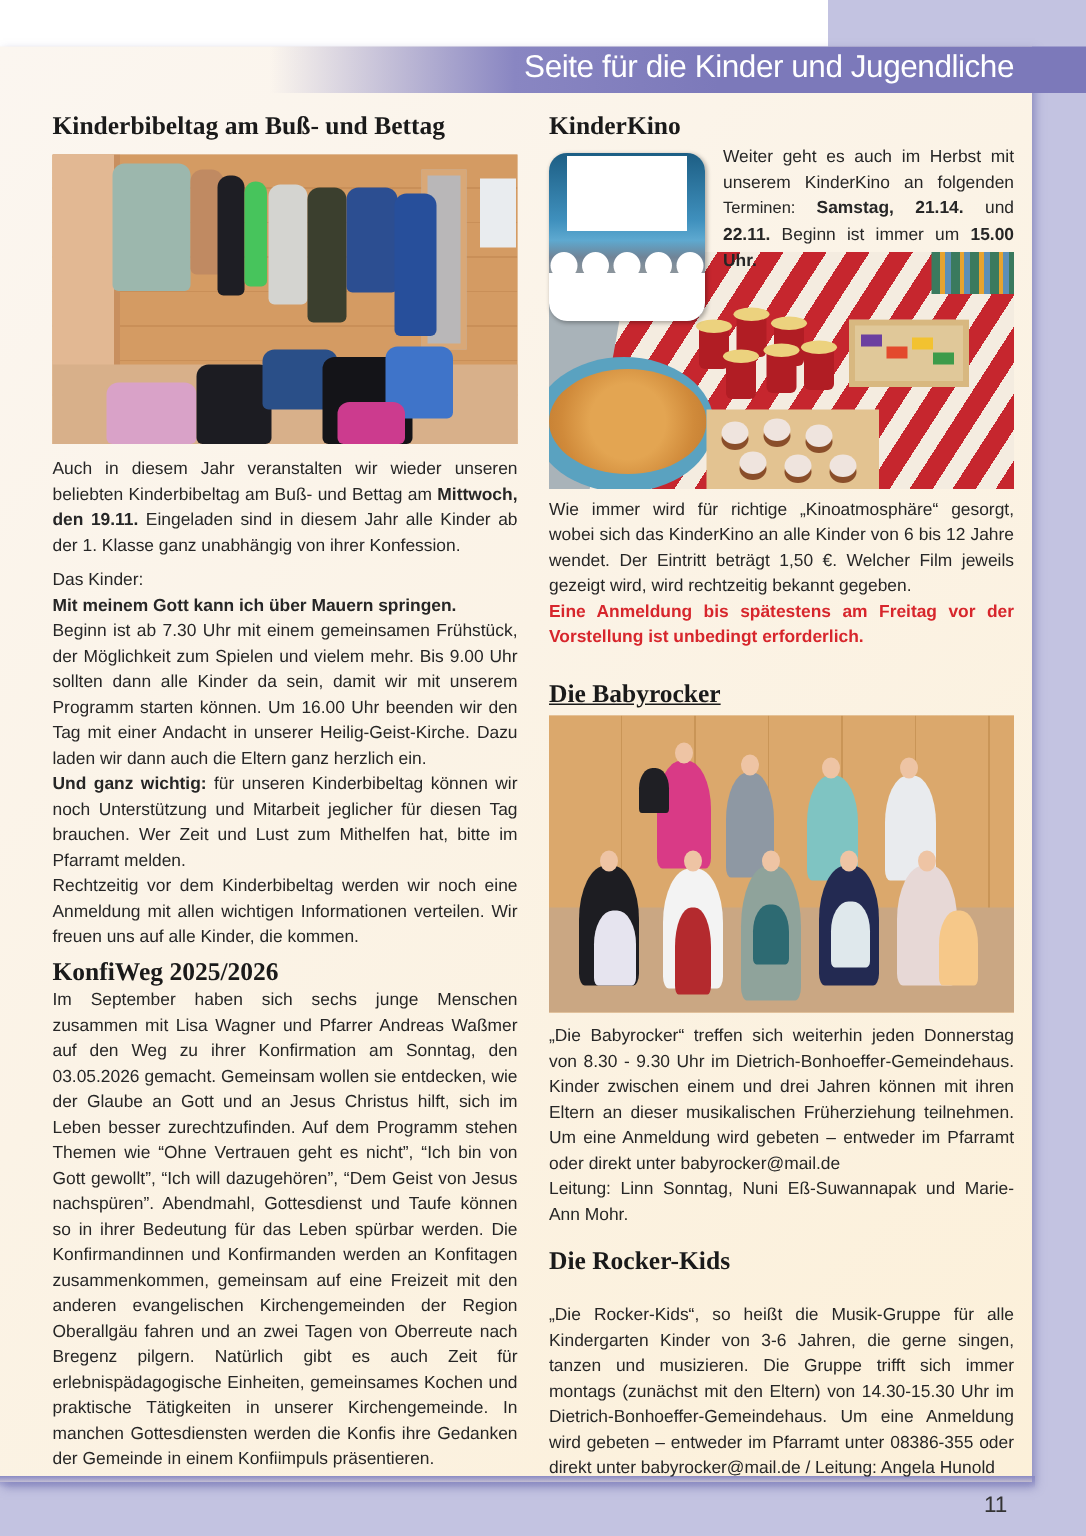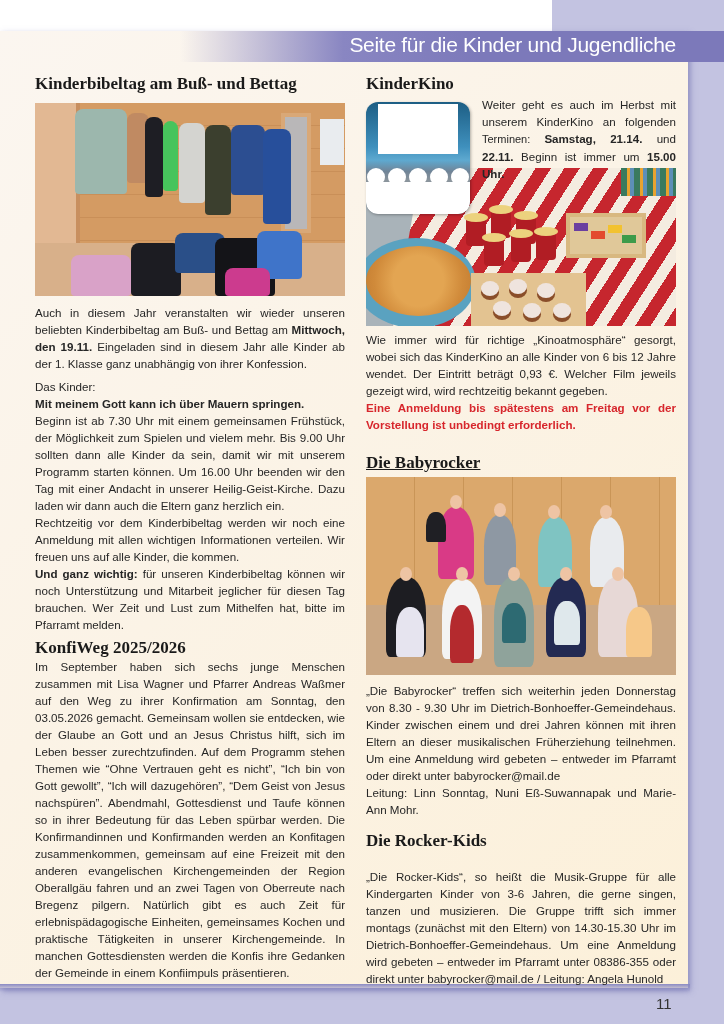--- a/index.html
+++ b/index.html
@@ -120,22 +120,22 @@
   <div class="c" style="left:180px;top:135px;width:60px;height:58px;background:#141418;"></div>
   <div class="c" style="left:222px;top:128px;width:45px;height:48px;background:#3f74c9;"></div>
   <div class="c" style="left:190px;top:165px;width:45px;height:28px;background:#cc3b8e;"></div>
 </div>
 
 <div class="txt" style="left:35px; top:304px; width:310px;">
   <p><span>Auch in diesem Jahr veranstalten wir wieder unseren beliebten Kinderbibeltag am Buß- und Bettag am </span><b>Mittwoch, den 19.11.</b><span> Eingeladen sind in diesem Jahr alle Kinder ab der 1. Klasse ganz unabhängig von ihrer Konfession.</span></p>
   <p class="gap">Das Kinder:</p>
   <p><b>Mit meinem Gott kann ich über Mauern springen.</b></p>
   <p>Beginn ist ab 7.30 Uhr mit einem gemeinsamen Frühstück, der Möglichkeit zum Spielen und vielem mehr. Bis 9.00 Uhr sollten dann alle Kinder da sein, damit wir mit unserem Programm starten können. Um 16.00 Uhr beenden wir den Tag mit einer Andacht in unserer Heilig-Geist-Kirche. Dazu laden wir dann auch die Eltern ganz herzlich ein.</p>
+  <p><b>Und ganz wichtig:</b><span> für unseren Kinderbibeltag können wir noch Unterstützung und Mitarbeit jeglicher für diesen Tag brauchen. Wer Zeit und Lust zum Mithelfen hat, bitte im Pfarramt melden.</span></p>
   <p>Rechtzeitig vor dem Kinderbibeltag werden wir noch eine Anmeldung mit allen wichtigen Informationen verteilen. Wir freuen uns auf alle Kinder, die kommen.</p>
-  <p><b>Und ganz wichtig:</b><span> für unseren Kinderbibeltag können wir noch Unterstützung und Mitarbeit jeglicher für diesen Tag brauchen. Wer Zeit und Lust zum Mithelfen hat, bitte im Pfarramt melden.</span></p>
 </div>
 
 <h2 class="sec" style="left:35px; top:638px;">KonfiWeg 2025/2026</h2>
 <div class="txt" style="left:35px; top:658px; width:310px;">
   <p>Im September haben sich sechs junge Menschen zusammen mit Lisa Wagner und Pfarrer Andreas Waßmer auf den Weg zu ihrer Konfirmation am Sonntag, den 03.05.2026 gemacht. Gemeinsam wollen sie entdecken, wie der Glaube an Gott und an Jesus Christus hilft, sich im Leben besser zurechtzufinden. Auf dem Programm stehen Themen wie “Ohne Vertrauen geht es nicht”, “Ich bin von Gott gewollt”, “Ich will dazugehören”, “Dem Geist von Jesus nachspüren”. Abendmahl, Gottesdienst und Taufe können so in ihrer Bedeutung für das Leben spürbar werden. Die Konfirmandinnen und Konfirmanden werden an Konfitagen zusammenkommen, gemeinsam auf eine Freizeit mit den anderen evangelischen Kirchengemeinden der Region Oberallgäu fahren und an zwei Tagen von Oberreute nach Bregenz pilgern. Natürlich gibt es auch Zeit für erlebnispädagogische Einheiten, gemeinsames Kochen und praktische Tätigkeiten in unserer Kirchengemeinde. In manchen Gottesdiensten werden die Konfis ihre Gedanken der Gemeinde in einem Konfiimpuls präsentieren.</p>
 </div>
 
 <h2 class="sec" style="left:366px; top:74px;">KinderKino</h2>
 
 <div class="photo kino" title="Snack table with popcorn cups, waffles, muffins and candy on a red-white striped tablecloth">
@@ -173,21 +173,21 @@
   <div class="head" style="left:64px;"></div>
   <div class="head" style="left:85px;"></div>
   <div class="seats"></div>
 </div>
 
 <div class="txt" style="left:482px; top:96px; width:194px;">
   <p><span>Weiter geht es auch im Herbst mit unserem KinderKino an folgenden </span><span style="font-size:11px;">Terminen: </span><b>Samstag, 21.14.</b><span> und </span><b>22.11.</b><span> Beginn ist immer um </span><b>15.00 Uhr.</b></p>
 </div>
 
 <div class="txt" style="left:366px; top:331px; width:310px;">
-  <p>Wie immer wird für richtige „Kinoatmosphäre“ gesorgt, wobei sich das KinderKino an alle Kinder von 6 bis 12 Jahre wendet. Der Eintritt beträgt 0,93 €. Welcher Film jeweils gezeigt wird, wird rechtzeitig bekannt gegeben.</p>
+  <p>Wie immer wird für richtige „Kinoatmosphäre“ gesorgt, wobei sich das KinderKino an alle Kinder von 6 bis 12 Jahre wendet. Der Eintritt beträgt 1,50 €. Welcher Film jeweils gezeigt wird, wird rechtzeitig bekannt gegeben.</p>
   <p class="red">Eine Anmeldung bis spätestens am Freitag vor der Vorstellung ist unbedingt erforderlich.</p>
 </div>
 
 <h2 class="sec" style="left:366px; top:453px;text-decoration:underline;">Die Babyrocker</h2>
 
 <div class="photo baby" title="Group photo of mothers with toddlers in a wooden hall">
   <div class="wall"></div>
   <div class="floor"></div>
   <div class="p" style="left:72px;top:30px;width:36px;height:72px;background:#d93a86;"></div>
   <div class="h" style="left:84px;top:18px;"></div>

